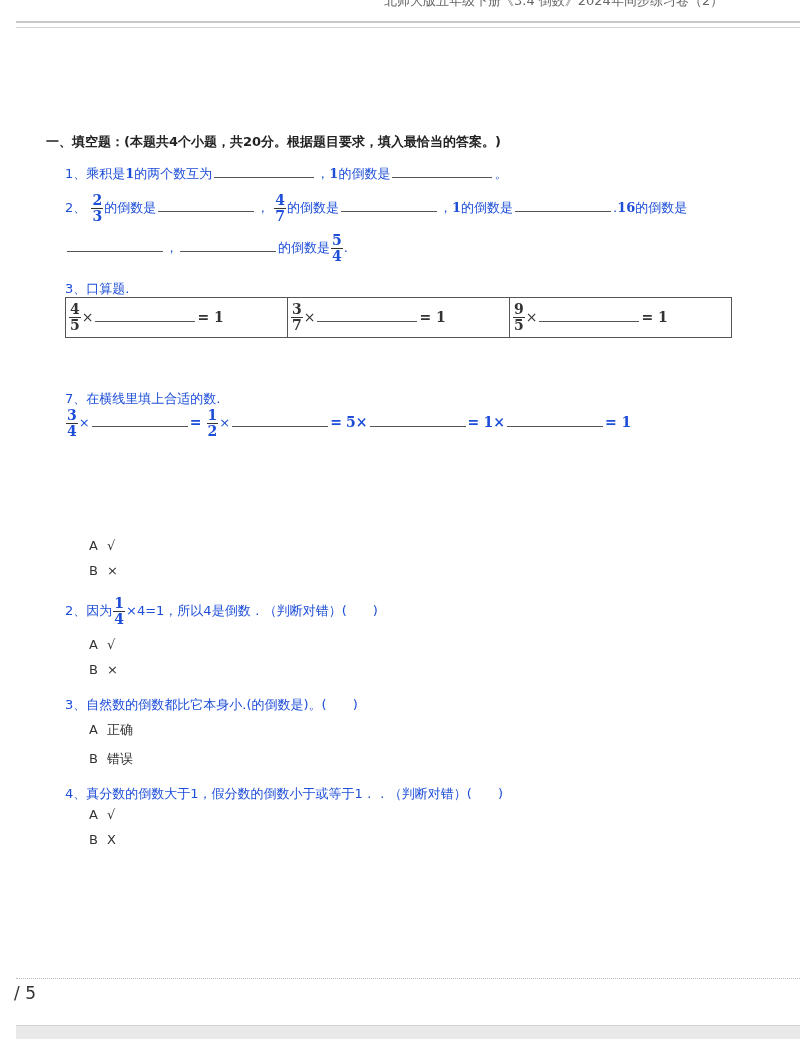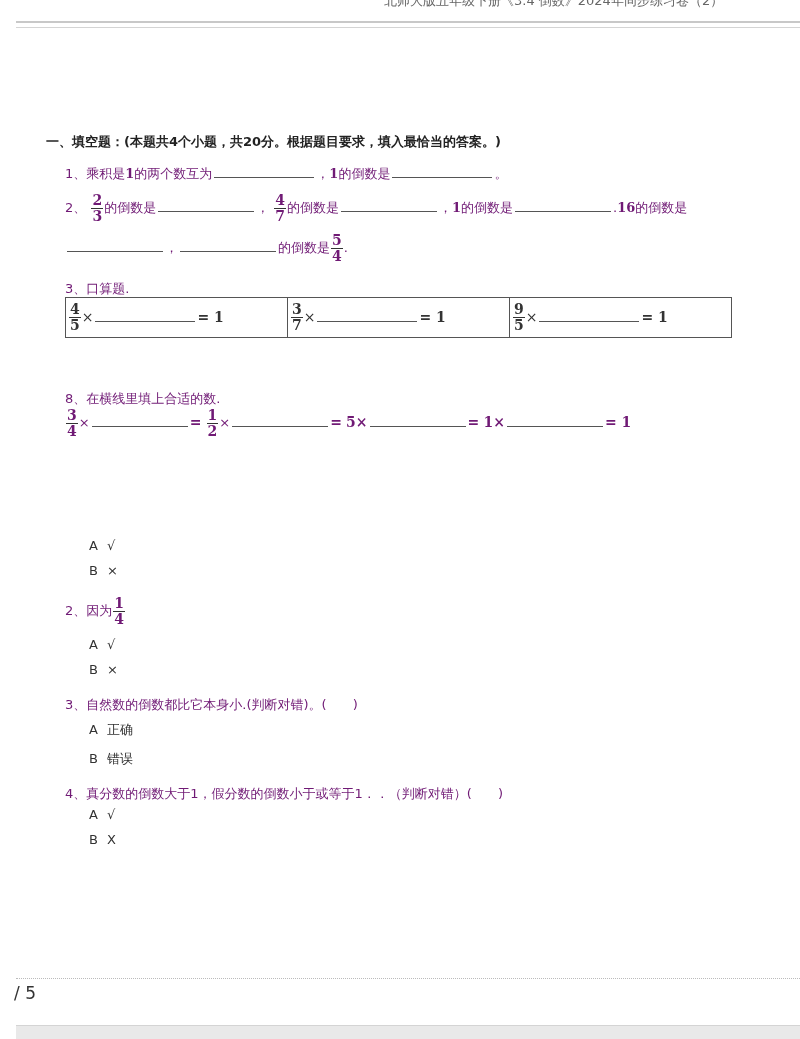--- a/index.html
+++ b/index.html
@@ -5,21 +5,21 @@
   html, body { margin:0; padding:0; }
   body { width:800px; height:1039px; background:#ffffff; position:relative; overflow:hidden;
          font-family:"DejaVu Sans","Liberation Sans",sans-serif; color:#333; }
   .header-title { position:absolute; top:-8px; left:368px; font-size:13px; color:#666; white-space:nowrap; }
   .hdr-line1 { position:absolute; top:21px; left:0; width:794px; height:2px; background:#c8c8c8; }
   .hdr-line2 { position:absolute; top:27px; left:0; width:794px; height:1px; background:#d4d4d4; }
   .right-edge { position:absolute; top:22px; left:795px; width:1px; height:1005px; background:#d8d8d8; }
   .page { position:absolute; left:16px; top:0; width:800px; height:1039px; }
 
   .sec-title { position:absolute; left:30px; font-size:13px; font-weight:bold; color:#222; white-space:nowrap; }
-  .q { position:absolute; font-size:13px; color:#701a75; white-space:nowrap; }
+  .q { position:absolute; font-size:13px; color:#1d4ed8; white-space:nowrap; }
   .opt { position:absolute; left:73px; font-size:13px; color:#333; white-space:nowrap; }
   .opt .ol { display:inline-block; width:18px; }
   .blank { display:inline-block; border-bottom:1px solid #555; height:12px; vertical-align:baseline; margin:0 2px; }
   .b { font-weight:bold; font-family:"DejaVu Serif","Liberation Serif",serif; }
   .frac { display:inline-flex; flex-direction:column; align-items:center; vertical-align:middle;
           font-family:"DejaVu Serif","Liberation Serif",serif; font-weight:bold; font-size:14px; line-height:15px; margin:0 1px; }
   .frac .num { border-bottom:1px solid #333; padding:0 1px; }
   .eq { font-family:"DejaVu Serif","Liberation Serif",serif; font-weight:bold; font-size:14px; }
 
   table.calc { position:absolute; left:49px; top:297px; width:667px; border-collapse:collapse; }
@@ -85,21 +85,21 @@
       <td>
         <span class="frac">
               <span class="num">9</span>
               <span>5</span>
             </span><span>×</span><span class="blank" style="width:100px"></span><span class="eq">= 1</span>
       </td>
     </tr>
   </tbody>
     </table>
 
-  <div class="q" style="left:49px; top:390px">8、在横线里填上合适的数.</div>
+  <div class="q" style="left:49px; top:390px">7、在横线里填上合适的数.</div>
   <div class="q" style="left:49px; top:408px">
     <span class="frac">
         <span class="num">3</span>
         <span>4</span>
       </span><span>×</span><span class="blank" style="width:96px"></span><span class="eq">=</span>
     <span class="frac">
         <span class="num">1</span>
         <span>2</span>
       </span><span>×</span><span class="blank" style="width:96px"></span><span class="eq">=</span>
     <span class="eq">5×</span><span class="blank" style="width:96px"></span><span class="eq">=</span>
@@ -107,27 +107,27 @@
   </div>
 
 
   <div class="opt" style="top:538px"><span class="ol">A</span><span>√</span></div>
   <div class="opt" style="top:563px"><span class="ol">B</span><span>×</span></div>
 
   <div class="q" style="left:49px; top:596px">
     <span>2、</span><span>因为</span><span class="frac">
         <span class="num">1</span>
         <span>4</span>
-      </span>
+      </span><span>×4=1，所以4是倒数．（判断对错）(　　)</span>
   </div>
   <div class="opt" style="top:637px"><span class="ol">A</span><span>√</span></div>
   <div class="opt" style="top:662px"><span class="ol">B</span><span>×</span></div>
 
   <div class="q" style="left:49px; top:696px">
-    <span>3、</span><span>自然数的倒数都比它本身小.(判断对错)。(　　)</span>
+    <span>3、</span><span>自然数的倒数都比它本身小.(的倒数是)。(　　)</span>
   </div>
   <div class="opt" style="top:721px"><span class="ol">A</span><span>正确</span></div>
   <div class="opt" style="top:750px"><span class="ol">B</span><span>错误</span></div>
 
   <div class="q" style="left:49px; top:785px">
     <span>4、</span><span>真分数的倒数大于1，假分数的倒数小于或等于1．．（判断对错）(　　)</span>
   </div>
   <div class="opt" style="top:807px"><span class="ol">A</span><span>√</span></div>
   <div class="opt" style="top:832px"><span class="ol">B</span><span>X</span></div>
 

